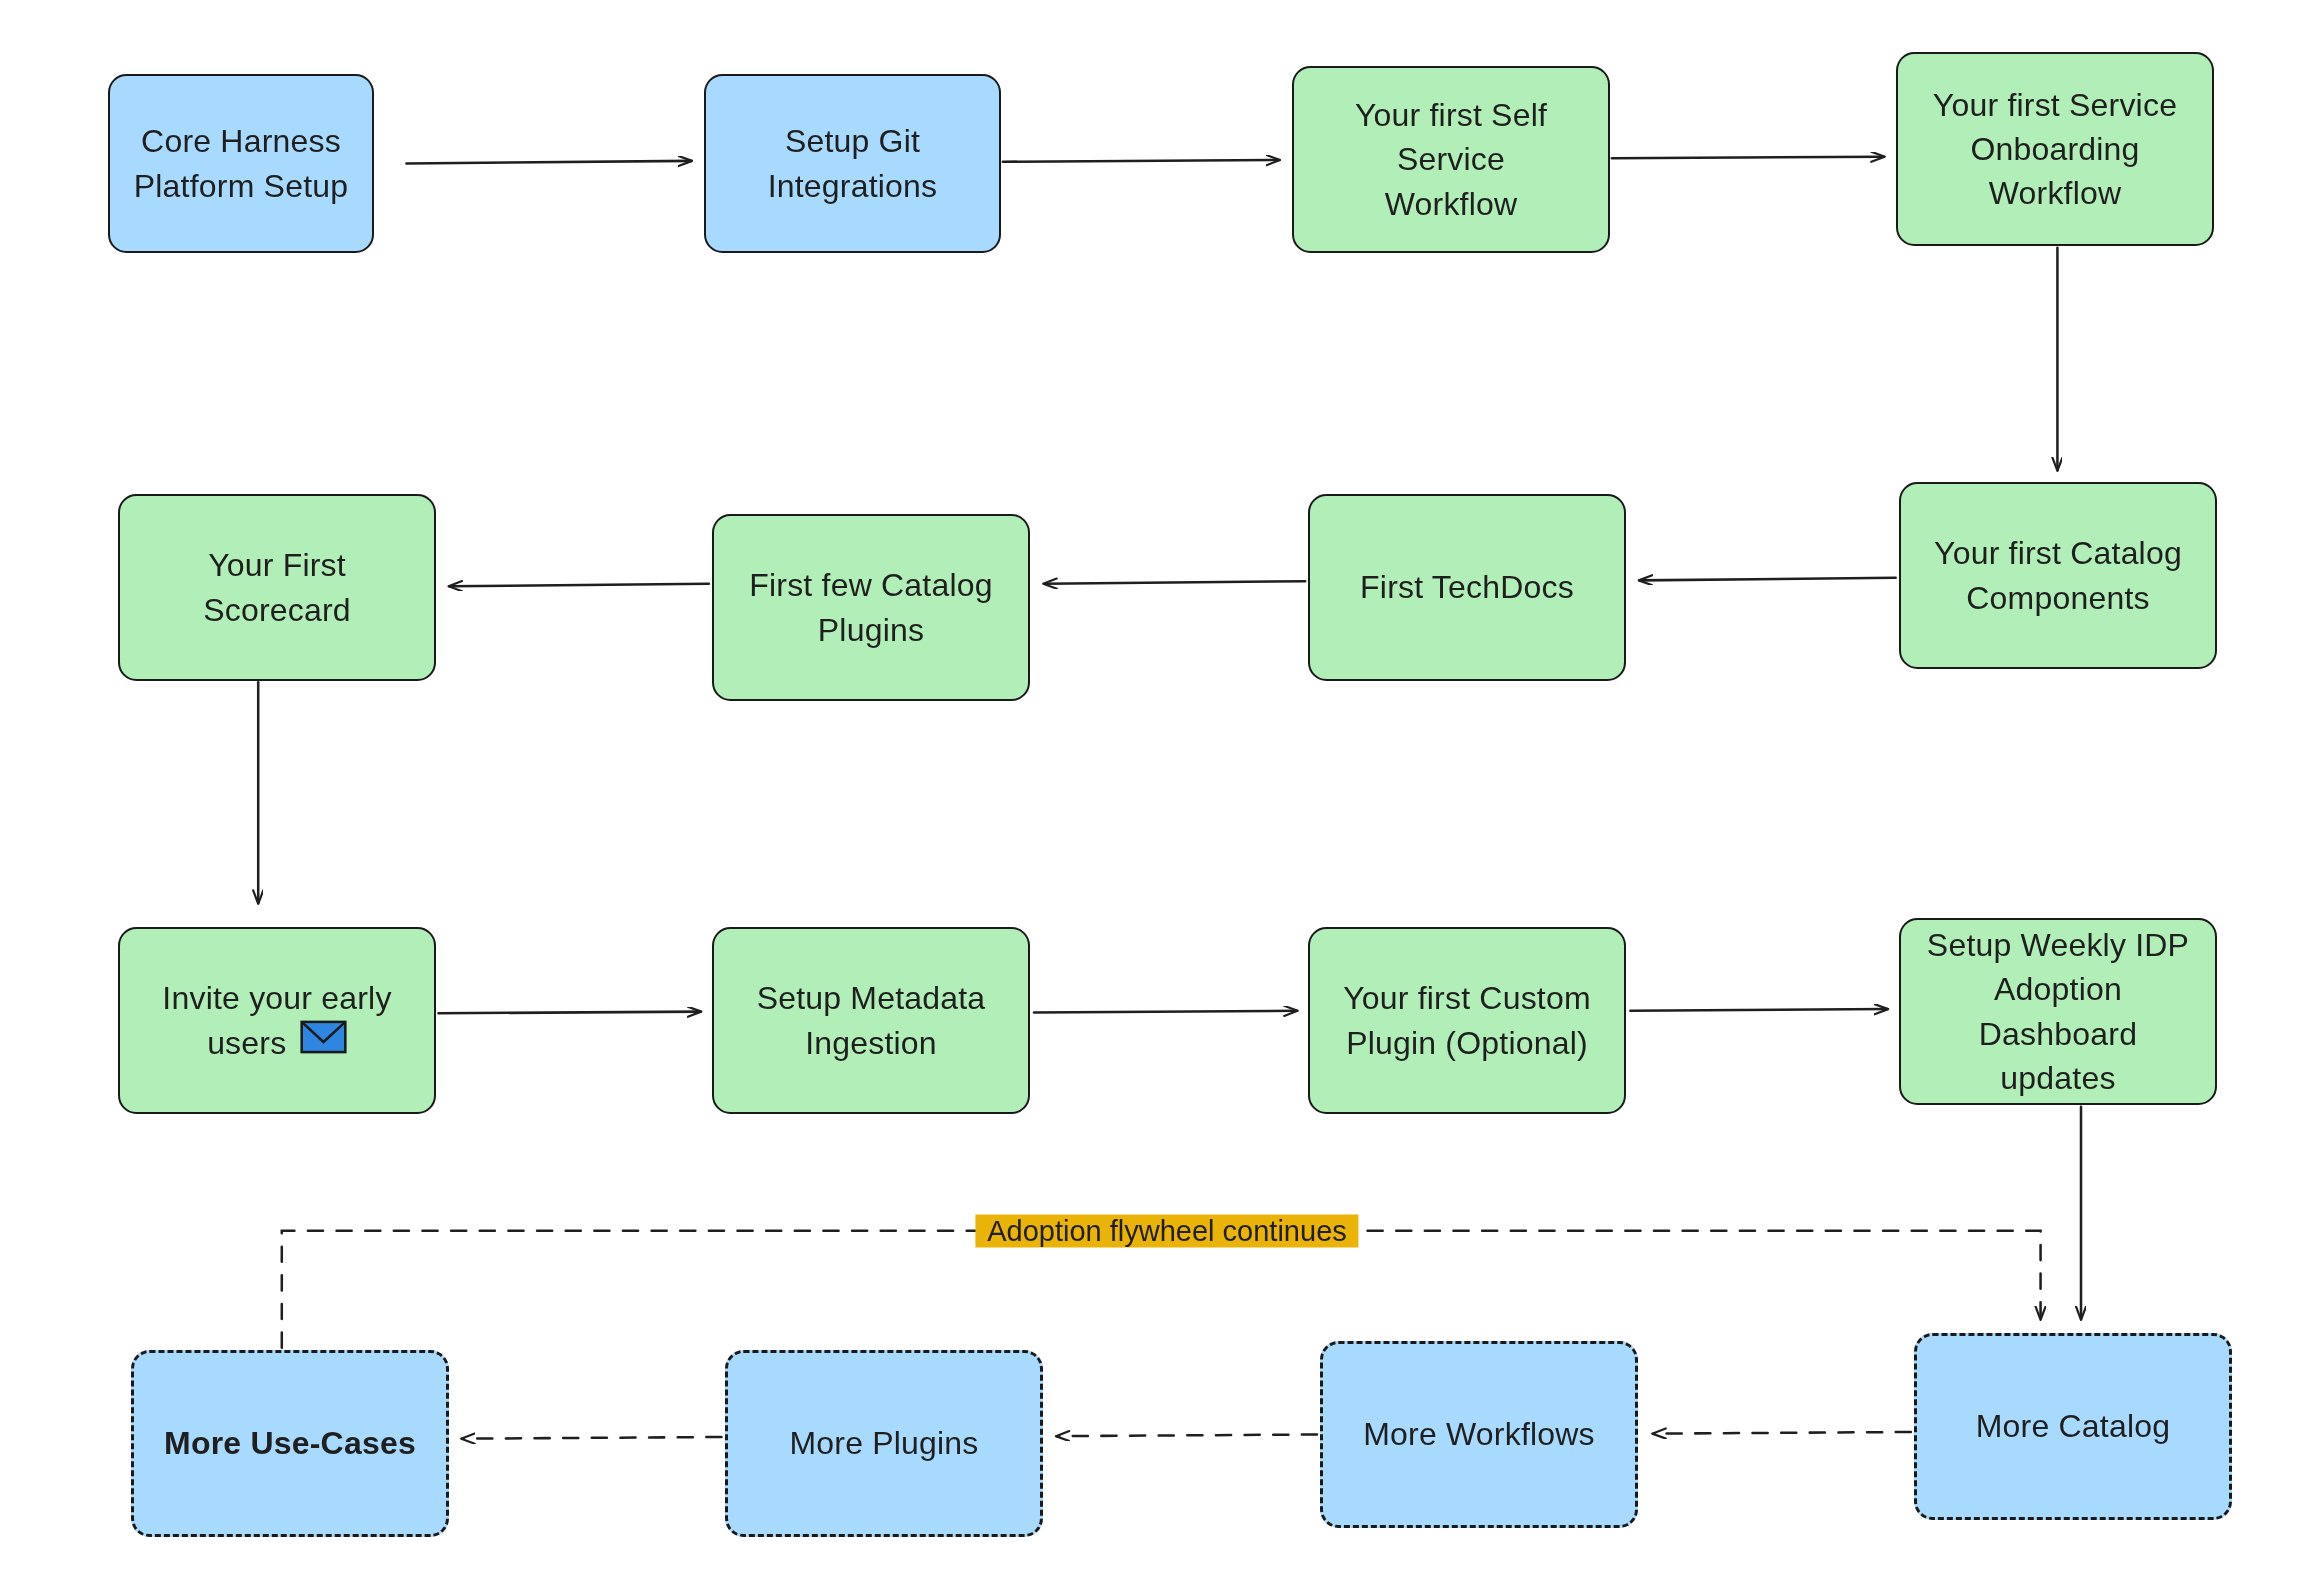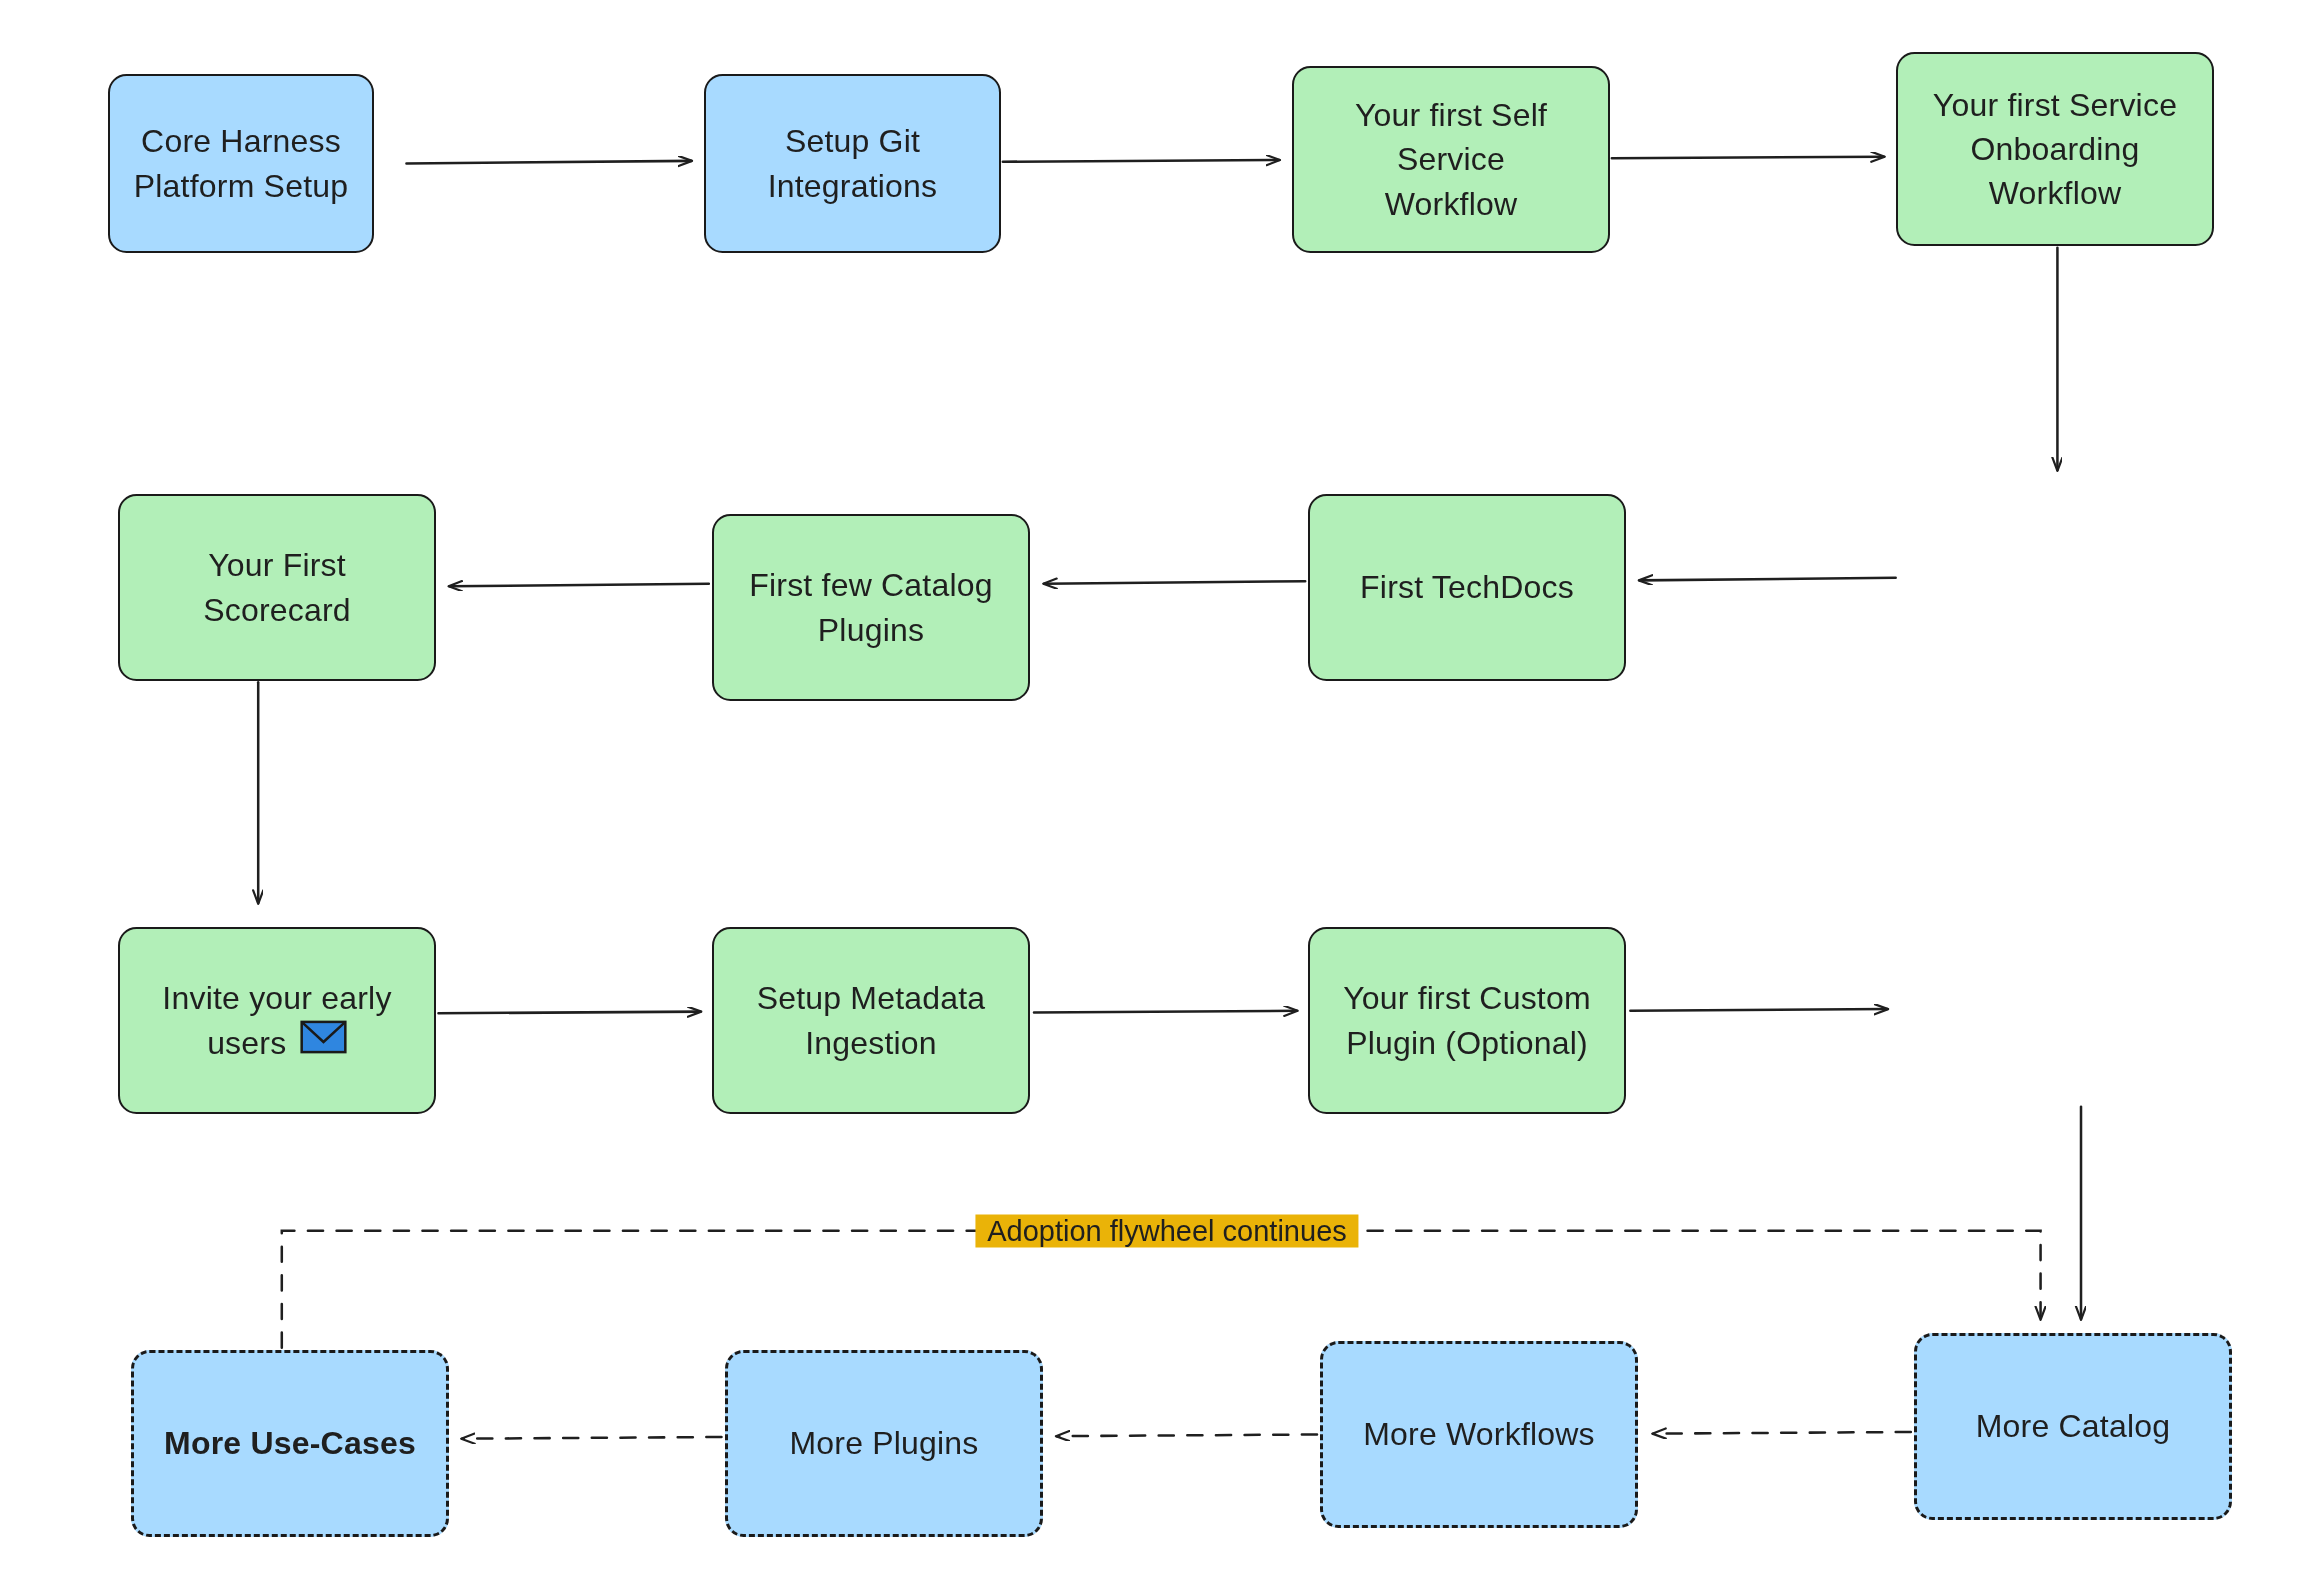--- a/index.html
+++ b/index.html
@@ -139,39 +139,48 @@
 
   <div class="node green" style="left:712px; top:494px; width:318px; height:187px;margin-top:20px;">
     <span class="label">First few Catalog
 Plugins</span>
   </div>
 
   <div class="node green" style="left:1308px; top:494px; width:318px; height:187px;">
     <span class="label">First TechDocs</span>
   </div>
 
+  <div class="node green" style="left:1899px; top:482px; width:318px; height:187px;">
+    <span class="label">Your first Catalog
+Components</span>
+  </div>
 
   <div class="node green" style="left:118px; top:927px; width:318px; height:187px;">
     <span class="label"><span>Invite your early
 users</span><span class="env-wrap"><svg class="envelope" viewBox="0 0 56 40" xmlns="http://www.w3.org/2000/svg">
             <rect x="2" y="2" width="52" height="36" fill="#2f86e0" stroke="#1a1a1a" stroke-width="3"></rect>
             <path d="M2 2 L28 26 L54 2" fill="none" stroke="#1a1a1a" stroke-width="3"></path>
           </svg></span></span>
   </div>
 
   <div class="node green" style="left:712px; top:927px; width:318px; height:187px;">
     <span class="label">Setup Metadata
 Ingestion</span>
   </div>
 
   <div class="node green" style="left:1308px; top:927px; width:318px; height:187px;">
     <span class="label">Your first Custom
 Plugin (Optional)</span>
   </div>
 
+  <div class="node green" style="left:1899px; top:918px; width:318px; height:187px;">
+    <span class="label">Setup Weekly IDP
+Adoption Dashboard
+updates</span>
+  </div>
 
   <div class="edge-label" style="left:1167px; top:1231px;">Adoption flywheel continues</div>
 
   <div class="node blue dashed" style="left:131px; top:1350px; width:318px; height:187px;font-weight:bold;">
     <span class="label">More Use-Cases</span>
   </div>
 
   <div class="node blue dashed" style="left:725px; top:1350px; width:318px; height:187px;">
     <span class="label">More Plugins</span>
   </div>

